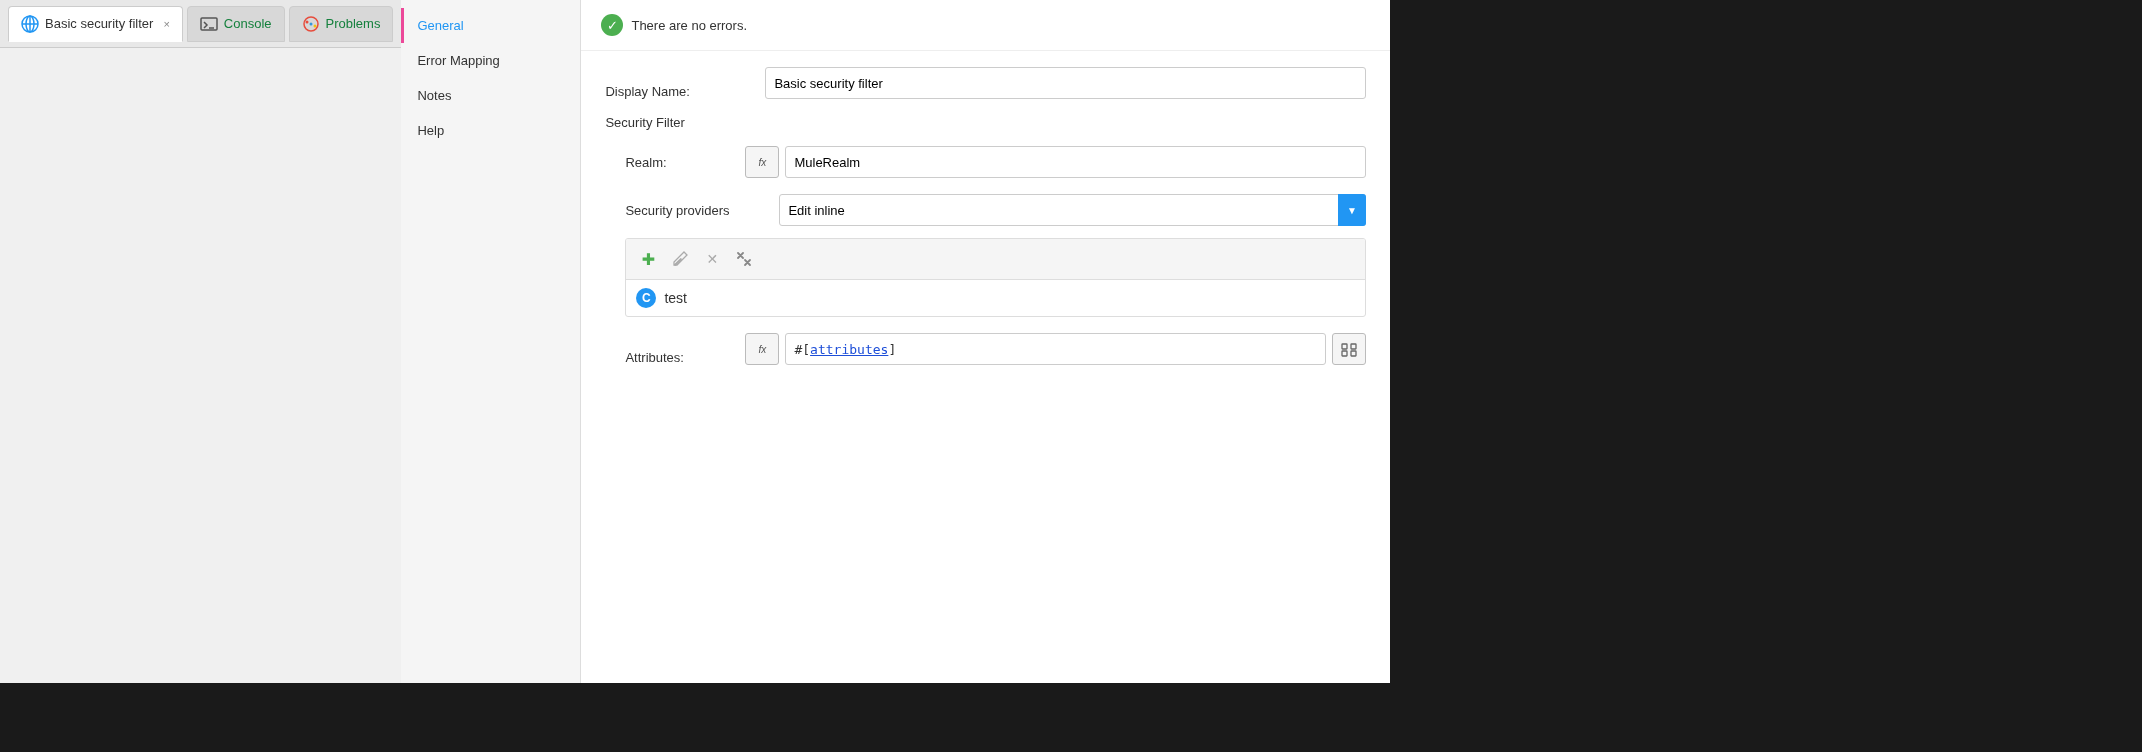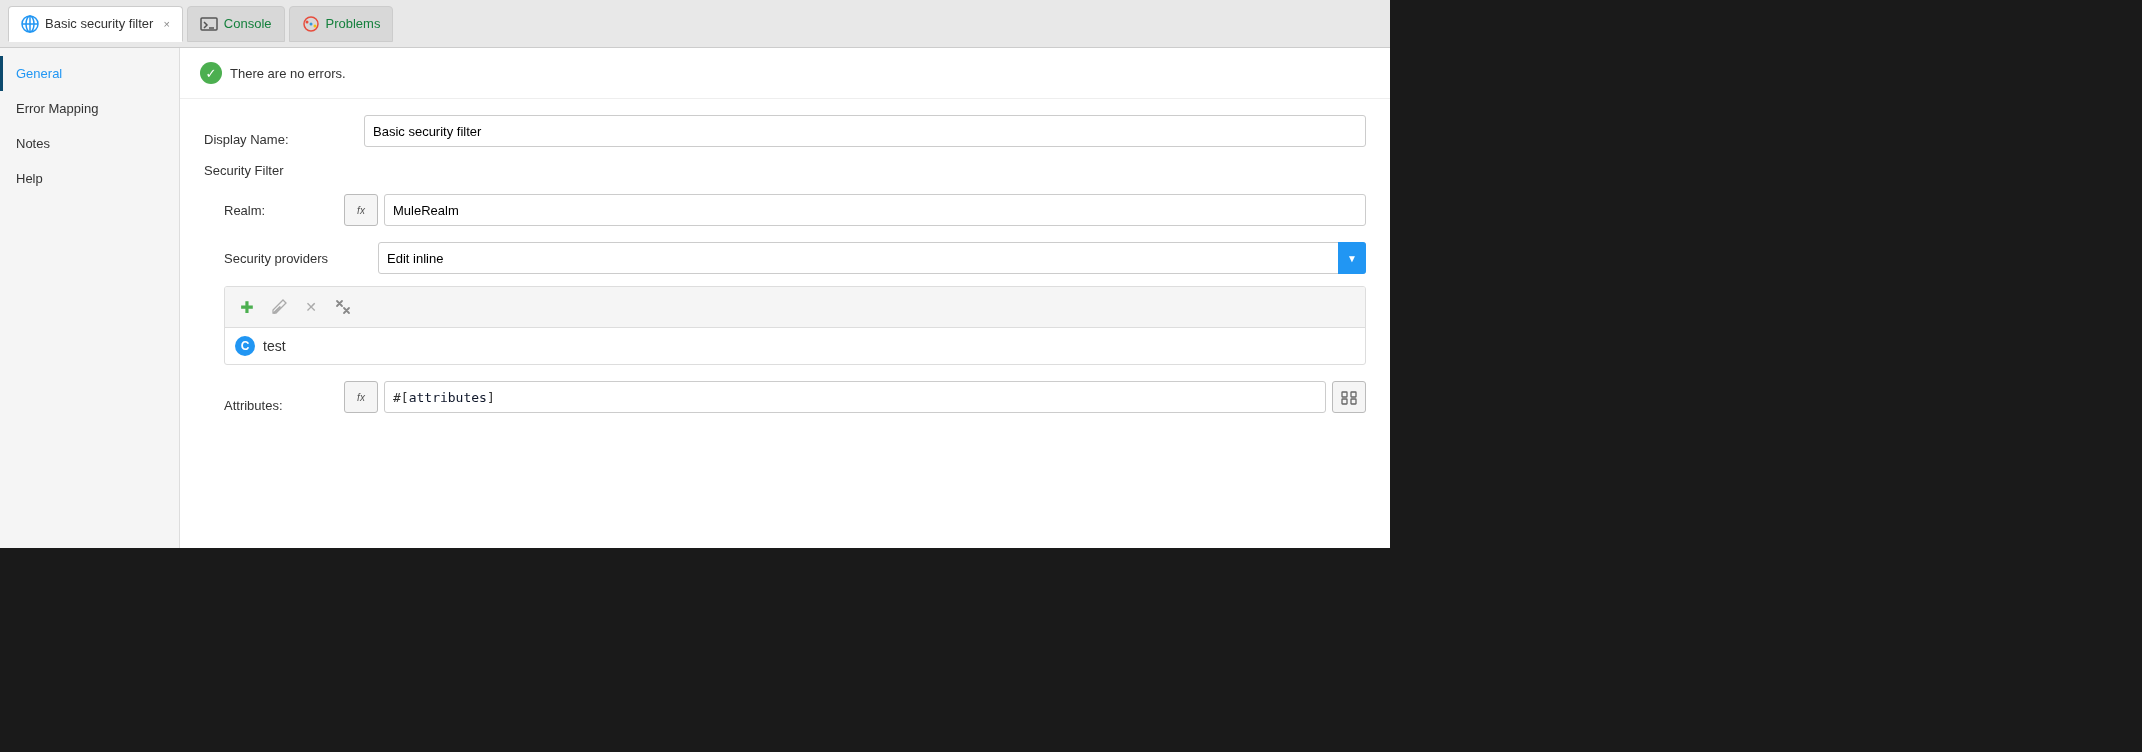--- a/index.html
+++ b/index.html
@@ -6,23 +6,23 @@
     body {
       font-family: -apple-system, BlinkMacSystemFont, "Segoe UI", Arial, sans-serif;
       font-size: 13px;
       background: #1a1a1a;
       width: 2142px;
       height: 752px;
       overflow: hidden;
     }
     .main-container {
       display: flex;
-      flex-direction: column;
+      flex-direction: row;
       width: 1390px;
-      height: 548px;
+      height: 683px;
       background: #f0f0f0;
     }
     
     .tab-bar {
       display: flex;
       align-items: center;
       background: #e8e8e8;
       border-bottom: 1px solid #ccc;
       height: 48px;
       padding: 0 8px;
@@ -78,21 +78,21 @@
       flex-shrink: 0;
     }
     .sidebar-item {
       padding: 10px 16px;
       cursor: pointer;
       font-size: 13px;
       color: #333;
     }
     .sidebar-item.active {
       color: #2196f3;
-      border-left: 3px solid #0c4a6e;
+      border-left: 3px solid #ec4899;
       padding-left: 13px;
       font-weight: 500;
     }
     
     .main-panel {
       flex: 1;
       background: #ffffff;
       overflow-y: auto;
       padding: 0;
     }
@@ -447,21 +447,21 @@
         </div>
 
         <div class="attrs-row">
           <span class="attrs-label">Attributes:</span>
           <div class="fx-button">
             <em>fx</em>
           </div>
           <div class="attrs-input-wrapper">
             <div style="display:flex; align-items:center; flex:1; padding: 0 8px; font-family: monospace; font-size:13px;">
               <span style="color:#333;">#[</span>
-              <span style="color:#0f172a;"> attributes</span>
+              <span style="color:#1d4ed8;text-decoration:underline;"> attributes</span>
               <span style="color:#333;"> ]</span>
             </div>
 
           </div>
           <div class="map-btn">
             <svg width="18" height="18" viewBox="0 0 18 18">
               <rect x="2" y="4" width="5" height="5" rx="0.5" fill="none" stroke="#666" stroke-width="1.3"></rect>
               <rect x="11" y="4" width="5" height="5" rx="0.5" fill="none" stroke="#666" stroke-width="1.3"></rect>
               <rect x="2" y="11" width="5" height="5" rx="0.5" fill="none" stroke="#666" stroke-width="1.3"></rect>
               <rect x="11" y="11" width="5" height="5" rx="0.5" fill="none" stroke="#666" stroke-width="1.3"></rect>

